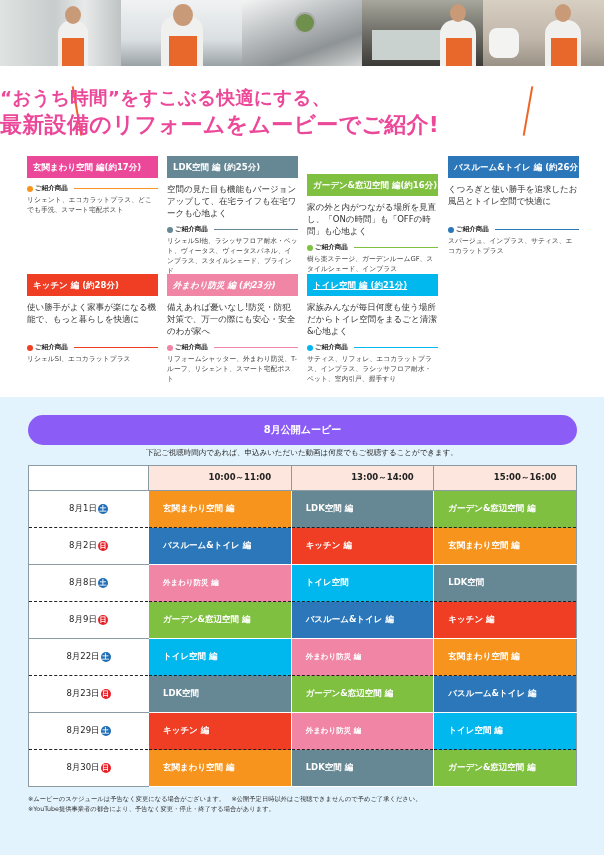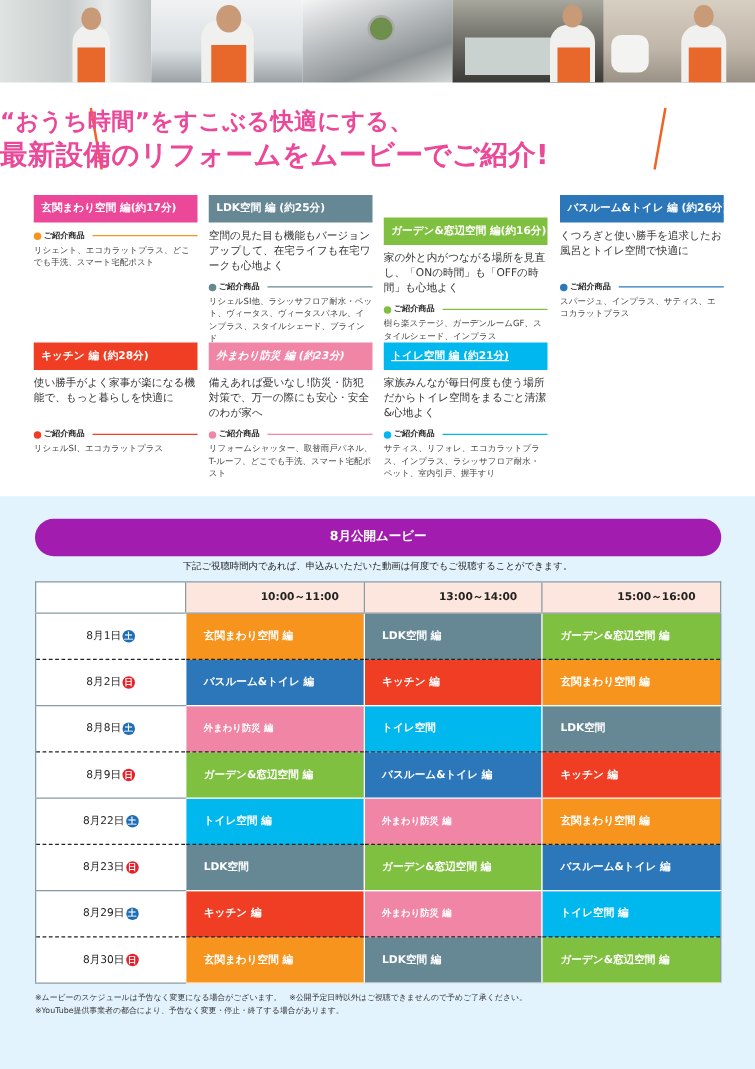--- a/index.html
+++ b/index.html
@@ -12,21 +12,21 @@
   .headline { position: absolute; left: 0; top: 84px; width: 488px; text-align: left; color: #ec4899; font-weight: bold; font-size: 18.5px; line-height: 27px; letter-spacing: 0.3px; }
   .slash { position: absolute; width: 2px; height: 50px; background: #ee6424; top: 86px; }
   .card { position: absolute; width: 131px; }
   .card-head { height: 22px; color: #fff; font-size: 8.5px; font-weight: bold; padding-left: 6px; line-height: 22px; white-space: nowrap; overflow: hidden; }
   .card-desc { font-size: 8.5px; color: #333; line-height: 12px; margin-top: 5px; }
   .card-prod-title { font-size: 6.5px; font-weight: bold; color: #222; margin-top: 6px; display: flex; align-items: center; gap: 2px; }
   .card-prod-title .dot { width: 6px; height: 6px; border-radius: 50%; display: inline-block; }
   .card-prod-title .line { flex: 1; height: 1px; margin-left: 4px; }
   .card-prod { font-size: 6.8px; color: #444; line-height: 10px; margin-top: 2px; }
   .schedule-bg { position: absolute; left: 0; top: 397px; width: 604px; height: 458px; background: #e2f3fd; }
-  .pill { position: absolute; left: 28px; top: 415px; width: 549px; height: 30px; border-radius: 15px; background: #a21caf; color: #fff; font-weight: bold; font-size: 10px; text-align: center; line-height: 30px; }
+  .pill { position: absolute; left: 28px; top: 415px; width: 549px; height: 30px; border-radius: 15px; background: #8b5cf6; color: #fff; font-weight: bold; font-size: 10px; text-align: center; line-height: 30px; }
   .sub { position: absolute; left: 0; top: 448px; width: 604px; text-align: center; font-size: 7.5px; color: #222; }
   table.sched { position: absolute; left: 28px; top: 465px; width: 549px; border-collapse: collapse; border: 1px solid #8c9aa3; }
   table.sched th { height: 25px; background: #fde6dd; font-size: 8.5px; font-weight: bold; color: #222; border-left: 1px solid #8c9aa3; border-bottom: 1px solid #8c9aa3; padding-left: 40px; }
   table.sched th.blank { background: #fff; width: 120px; border-left: none; }
   table.sched td { height: 37px; font-size: 8.5px; }
   table.sched td.date { background: #fff; text-align: center; color: #222; width: 120px; }
   table.sched td.slot { color: #fff; font-weight: bold; padding-left: 14px; border-left: 1px solid #fff; }
   table.sched tr.dash td { border-bottom: 1px dashed #222; }
   table.sched tr.solid td { border-bottom: 1px solid #8c9aa3; }
   table.sched tr.solid td.slot { border-bottom: 1px solid #fff; }
@@ -122,21 +122,21 @@
   <div class="card-prod">リシェルSI、エコカラットプラス</div>
 </div>
 <div class="card" style="left:167px;top:274px;">
   <div class="card-head" style="background:#f085a6;font-style:italic;">外まわり防災 編 (約23分)</div>
   <div class="card-desc">備えあれば憂いなし!防災・防犯対策で、万一の際にも安心・安全のわが家へ</div>
   <div class="card-prod-title">
       <span class="dot" style="background:#f085a6;"></span>
       <span>ご紹介商品</span>
       <span class="line" style="background:#f085a6;"></span>
     </div>
-  <div class="card-prod">リフォームシャッター、取替雨戸パネル、T-ルーフ、どこでも手洗、スマート宅配ポスト</div>
+  <div class="card-prod">リフォームシャッター、外まわり防災、T-ルーフ、リシェント、スマート宅配ポスト</div>
 </div>
 <div class="card" style="left:307px;top:274px;">
   <div class="card-head" style="background:#00b8ee;text-decoration:underline;">トイレ空間 編 (約21分)</div>
   <div class="card-desc">家族みんなが毎日何度も使う場所だからトイレ空間をまるごと清潔&amp;心地よく</div>
   <div class="card-prod-title">
       <span class="dot" style="background:#00b8ee;"></span>
       <span>ご紹介商品</span>
       <span class="line" style="background:#00b8ee;"></span>
     </div>
   <div class="card-prod">サティス、リフォレ、エコカラットプラス、インプラス、ラシッサフロア耐水・ペット、室内引戸、握手すり</div>

